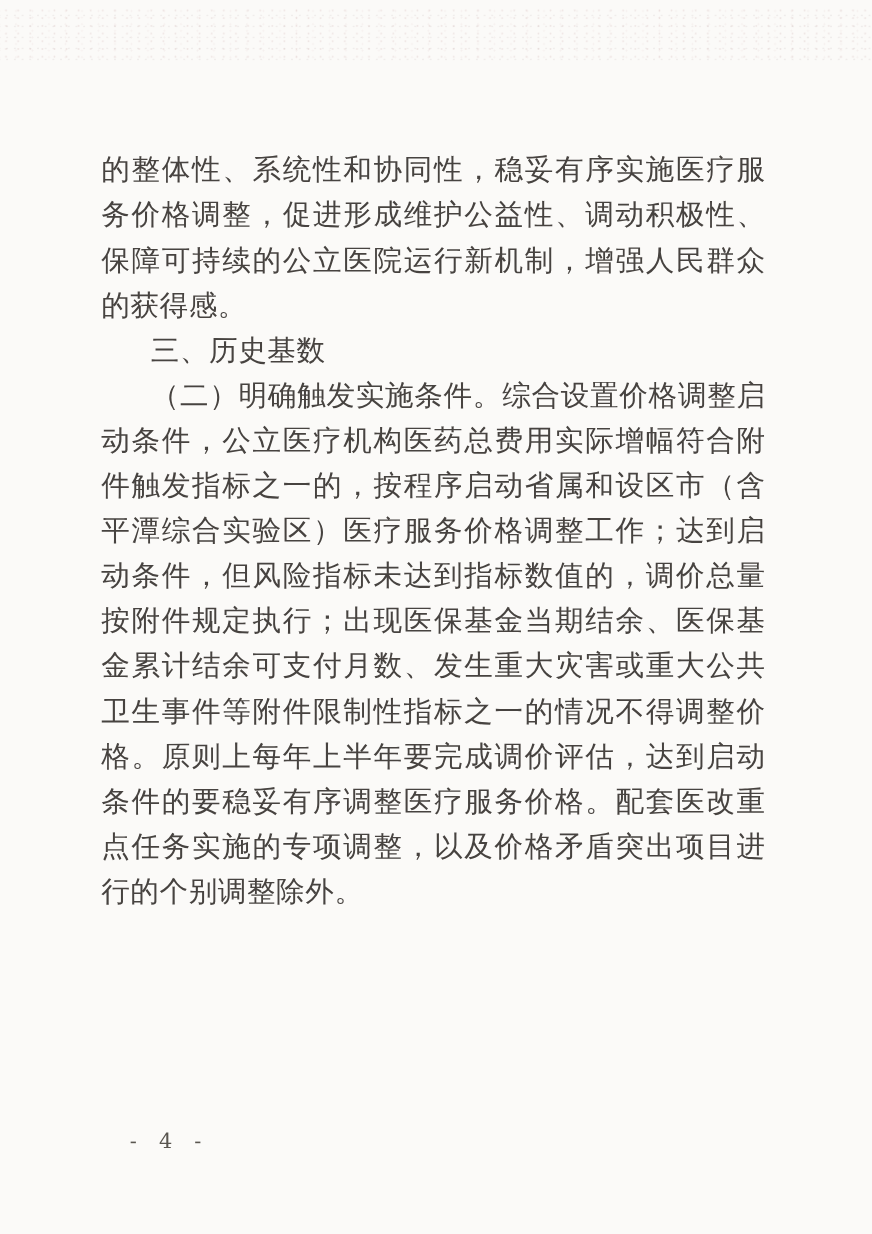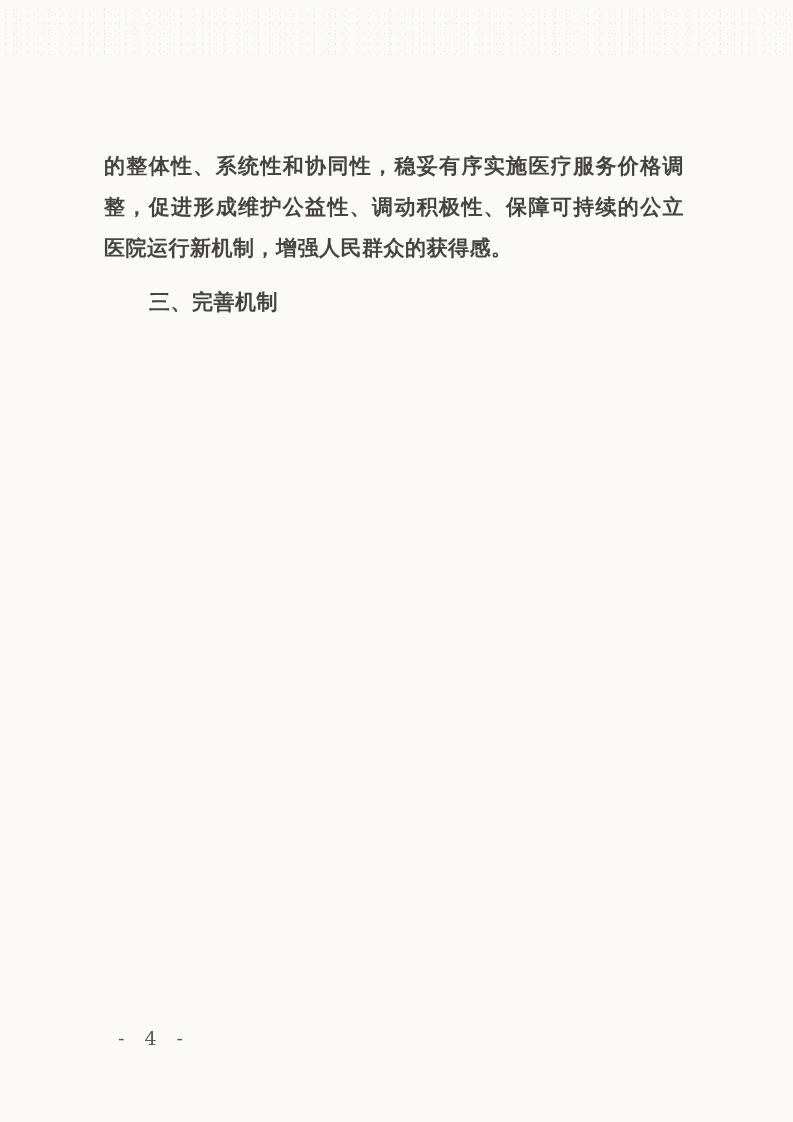--- a/index.html
+++ b/index.html
@@ -31,25 +31,25 @@
     filter: blur(0.3px);
   }
   .content {
     position: absolute;
     left: 92px;
     top: 134px;
     width: 604px;
   }
   .content p,
   .content h3 {
-    margin: 12px;
+    margin: 0;
     padding: 0;
-    font-size: 21px;
+    font-size: 26px;
     line-height: 41px;
-    font-weight: bold;
+    font-weight: normal;
     color: var(--ink, #474340);
     text-align: justify;
     text-justify: inter-character;
     letter-spacing: 0.5px;
   }
   .indent {
     text-indent: 45px;
   }
   .heading {
     text-indent: 45px;
@@ -72,21 +72,22 @@
 <body>
 
 <div>
 
   <div class="scan-noise"></div>
 
   <div class="content">
 
     <p class="body-par">的整体性、系统性和协同性，稳妥有序实施医疗服务价格调整，促进形成维护公益性、调动积极性、保障可持续的公立医院运行新机制，增强人民群众的获得感。</p>
 
-    <h3 class="heading">三、完善机制</h3>
+    <h3 class="heading">三、历史基数</h3>
 
 
+    <p class="body-par indent">（二）明确触发实施条件。综合设置价格调整启动条件，公立医疗机构医药总费用实际增幅符合附件触发指标之一的，按程序启动省属和设区市（含平潭综合实验区）医疗服务价格调整工作；达到启动条件，但风险指标未达到指标数值的，调价总量按附件规定执行；出现医保基金当期结余、医保基金累计结余可支付月数、发生重大灾害或重大公共卫生事件等附件限制性指标之一的情况不得调整价格。原则上每年上半年要完成调价评估，达到启动条件的要稳妥有序调整医疗服务价格。配套医改重点任务实施的专项调整，以及价格矛盾突出项目进行的个别调整除外。</p>
 
   </div>
 
   <div class="page-number">- 4 -</div>
 
 </div>
 
 </body></html>

